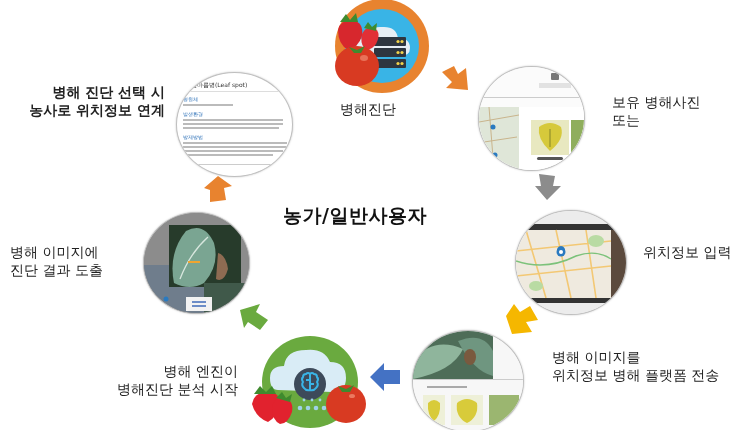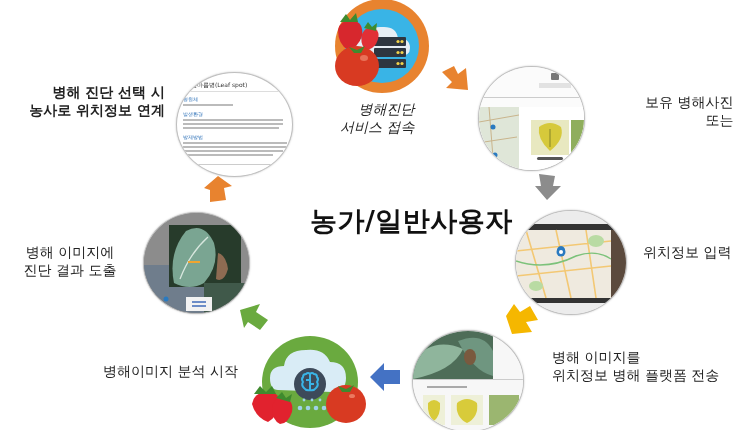--- a/index.html
+++ b/index.html
@@ -1,22 +1,22 @@
 <!DOCTYPE html>
 <html><head>
 <meta charset="utf-8">
 <style>
   html, body { margin: 0; padding: 0; background: #ffffff; }
   body { width: 750px; height: 430px; position: relative; overflow: hidden;
          font-family: "DejaVu Sans", "Liberation Sans", sans-serif; color: #1a1a1a; }
   .abs { position: absolute; }
   .label { position: absolute; font-size: 14px; line-height: 18px; color: #222; white-space: nowrap; }
   .label .line { display: block; }
-  .center-title { position: absolute; left: 283px; top: 203px; font-size: 27px; font-weight: bold;
-                  letter-spacing: 0.5px; color: #111; white-space: nowrap; margin-left: 27px; }
+  .center-title { position: absolute; left: 283px; top: 203px; font-size: 19px; font-weight: bold;
+                  letter-spacing: 0.5px; color: #111; white-space: nowrap; }
   .shot { position: absolute; border-radius: 50%; overflow: hidden; border: 1px solid #bfbfbf;
           box-shadow: 0 0 2px rgba(0,0,0,0.25); background: #f4f4f4; }
   svg { display: block; }
 </style>
 </head>
 <body>
 
 <div class="center-title">농가/일반사용자</div>
 
 <div class="abs" style="left:314px; top:0px; width:130px; height:100px;">
@@ -41,44 +41,43 @@
       <path d="M50 28 L54 22 L58 27 L63 23 L62 31 Z" fill="#3f8a2e"></path>
     </g>
 
     <g>
       <ellipse cx="43" cy="66" rx="22" ry="20" fill="#d83a22"></ellipse>
       <ellipse cx="50" cy="58" rx="4" ry="3" fill="#f08a70" opacity="0.7"></ellipse>
       <path d="M35 47 L43 50 L51 46 L47 53 L40 53 Z" fill="#3f8a2e"></path>
     </g>
   </svg>
 </div>
-<div class="label" style="left:340px; top:100px; text-align:right;font-style:italic;">
+<div class="label" style="left:340px; top:100px; text-align:left;">
   <span class="line">병해진단</span>
-  <span class="line">서비스 접속</span>
 </div>
 
 <div class="shot" style="left:478px; top:66px; width:105px; height:103px;">
   <svg width="105" height="103" viewBox="0 0 105 103">
     <rect width="105" height="103" fill="#fbfbfb"></rect>
     <rect x="0" y="30" width="105" height="1" fill="#ccc"></rect>
     <rect x="72" y="6" width="8" height="7" rx="1" fill="#777"></rect>
     <rect x="60" y="16" width="32" height="5" fill="#e2e2e2"></rect>
     <rect x="0" y="40" width="40" height="63" fill="#dfe6d8"></rect>
     <path d="M0 55 L40 48 M5 75 L38 70 M10 40 L15 103" stroke="#c9b48c" stroke-width="1"></path>
     <circle cx="14" cy="60" r="2.5" fill="#2a7ac0"></circle>
     <circle cx="16" cy="88" r="2.5" fill="#2a7ac0"></circle>
     <rect x="40" y="40" width="65" height="63" fill="#fff"></rect>
     <rect x="52" y="53" width="38" height="35" fill="#e8e8c0"></rect>
     <path d="M60 60 Q71 52 82 60 Q86 72 71 84 Q58 72 60 60 Z" fill="#d6c93b"></path>
     <path d="M71 62 L71 80" stroke="#93902c" stroke-width="1.2"></path>
     <rect x="92" y="53" width="13" height="35" fill="#8fae5d"></rect>
     <rect x="58" y="90" width="26" height="3" rx="1.5" fill="#555"></rect>
   </svg>
 </div>
-<div class="label" style="left:612px; top:93px; text-align:right;margin-left:33px;">
+<div class="label" style="left:612px; top:93px; text-align:left;">
   <span class="line">보유 병해사진</span>
   <span class="line">또는</span>
 </div>
 
 <div class="shot" style="left:515px; top:210px; width:110px; height:103px;">
   <svg width="110" height="103" viewBox="0 0 110 103">
     <rect width="110" height="103" fill="#ececec"></rect>
     <rect x="0" y="13" width="110" height="6" fill="#333"></rect>
     <rect x="0" y="19" width="95" height="68" fill="#efeadf"></rect>
     <path d="M0 40 L95 30 M10 19 L30 87 M40 19 L55 87 M0 65 L95 55 M70 19 L80 87" stroke="#f3c874" stroke-width="1.6"></path>
@@ -142,40 +141,41 @@
       <path d="M28 68 L34 62 L38 68 L44 64 L42 72 Z" fill="#3f8a2e"></path>
     </g>
     <g>
       <ellipse cx="98" cy="74" rx="20" ry="19" fill="#d83a22"></ellipse>
       <path d="M90 56 L98 59 L106 55 L102 62 L94 62 Z" fill="#3f8a2e"></path>
       <ellipse cx="104" cy="66" rx="3" ry="2" fill="#f08a70" opacity="0.8"></ellipse>
     </g>
   </svg>
 </div>
 <div class="label" style="left:88px; top:362px; text-align:right; width:150px;">
-  <span class="line">병해이미지 분석 시작</span>
+  <span class="line">병해 엔진이</span>
+  <span class="line">병해진단 분석 시작</span>
 </div>
 
 <div class="shot" style="left:143px; top:212px; width:105px; height:100px; background:#8a8a8a;">
   <svg width="105" height="100" viewBox="0 0 105 100">
     <rect width="105" height="100" fill="#8c8c8c"></rect>
     <rect x="0" y="52" width="60" height="48" fill="#6f7d8c"></rect>
     <rect x="25" y="12" width="72" height="62" fill="#273b2b"></rect>
     <path d="M30 70 Q24 40 42 18 Q60 8 70 30 Q76 52 60 70 Q46 78 30 70 Z" fill="#7aa592"></path>
     <path d="M36 66 Q46 40 64 24" stroke="#d7e6dd" stroke-width="1.3" fill="none"></path>
     <rect x="44" y="48" width="12" height="2" fill="#f0a530"></rect>
     <path d="M74 40 Q82 42 84 56 Q80 70 72 66 Z" fill="#8e6b52"></path>
     <rect x="60" y="70" width="45" height="30" fill="#40594a"></rect>
     <rect x="42" y="84" width="26" height="14" fill="#f2f2f2"></rect>
     <rect x="48" y="88" width="14" height="2" fill="#6b8cc7"></rect>
     <rect x="48" y="92" width="14" height="2" fill="#6b8cc7"></rect>
     <circle cx="22" cy="86" r="2.5" fill="#2a7ac0"></circle>
   </svg>
 </div>
-<div class="label" style="left:10px; top:243px; text-align:center; width:120px;">
+<div class="label" style="left:10px; top:243px; text-align:left; width:120px;">
   <span class="line">병해 이미지에</span>
   <span class="line">진단 결과 도출</span>
 </div>
 
 <div class="shot" style="left:176px; top:72px; width:115px; height:103px; background:#fff;">
   <div style="position:absolute; left:14px; top:8px; font-size:6px; color:#333; white-space:nowrap;">잎마름병(Leaf spot)</div>
   <div style="position:absolute; left:6px; top:18px; width:104px; height:1px; background:#ddd;"></div>
   <div style="position:absolute; left:6px; top:23px; font-size:5px; color:#2f72b8;">병원체</div>
   <div style="position:absolute; left:6px; top:31px; width:50px; height:2px; background:#bbb;"></div>
   <div style="position:absolute; left:6px; top:38px; font-size:5px; color:#2f72b8;">발생환경</div>

